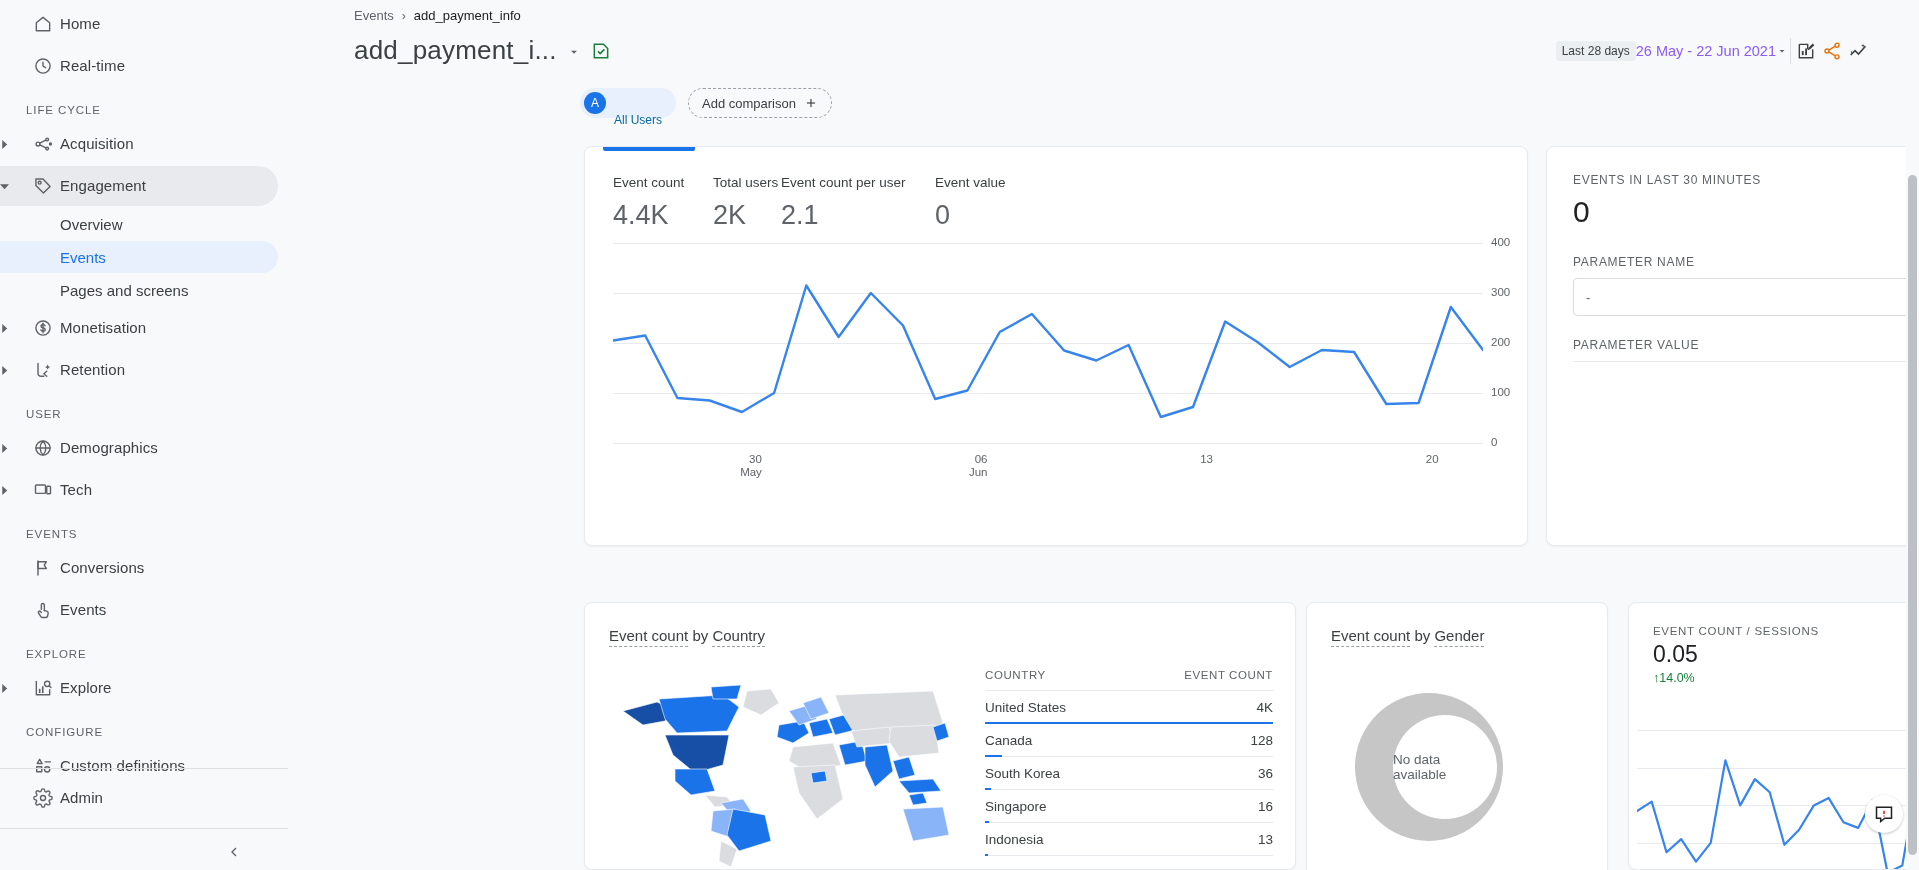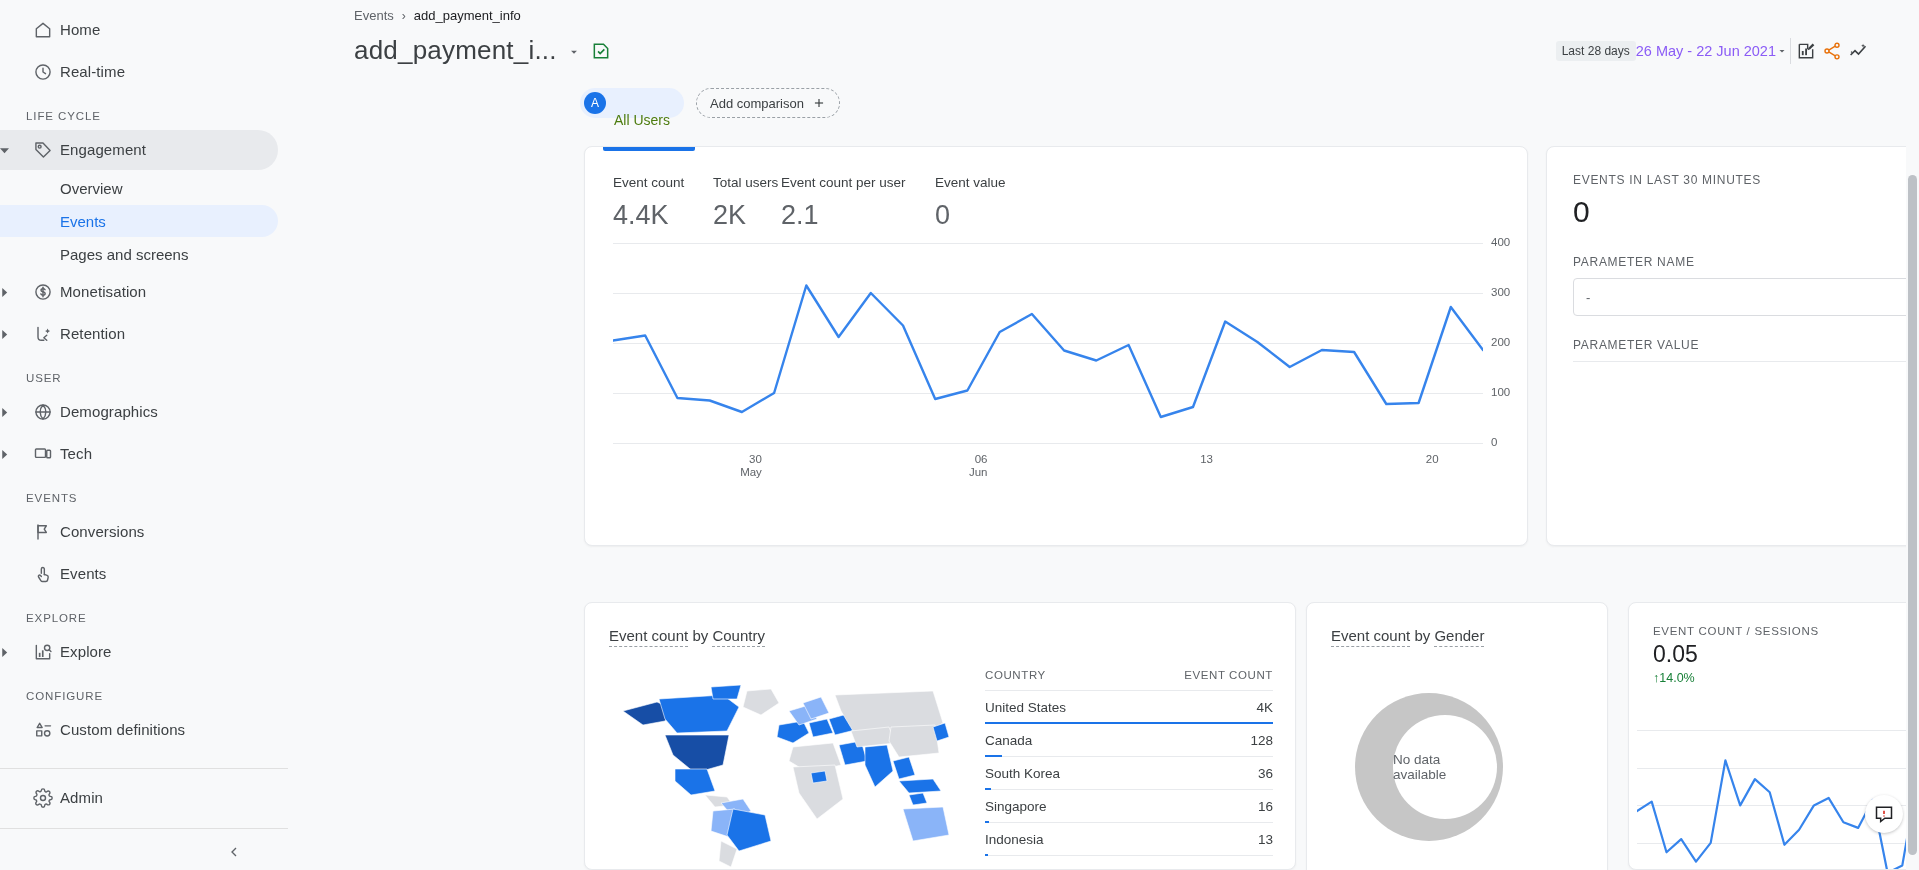--- a/index.html
+++ b/index.html
@@ -11,21 +11,21 @@
     font-family: "Liberation Sans", sans-serif;
     color: #3c4043;
   }
   #app { display: flex; width: 1919px; height: 870px; position: relative; }
 
   
   #sidebar {
     width: 288px; min-width: 288px; height: 870px;
     background: #f8f9fa;
     position: relative;
-    padding-top: 8px;
+    padding-top: 2px;
     overflow: hidden;
   }
   .nav-item {
     display: flex; align-items: center;
     height: 40px; margin: 2px 10px 2px 0;
     border-radius: 0 20px 20px 0;
     cursor: pointer;
     position: relative;
     padding-left: 0;
   }
@@ -101,21 +101,21 @@
   #chip-all-users {
     display: flex; align-items: center; gap: 8px;
     background: #e8f0fe; border-radius: 16px;
     height: 30px; padding: 0 14px 0 4px; cursor: pointer;
   }
   #chip-all-users .av {
     width: 22px; height: 22px; border-radius: 50%;
     background: #1a73e8; color: #fff; font-size: 12px;
     display: flex; align-items: center; justify-content: center;
   }
-  #chip-all-users .tx { font-size: 14px; color: #4d7c0f; margin-top: 33px; }
+  #chip-all-users .tx { font-size: 12px; color: #0369a1; margin-top: 33px; }
   #add-comparison {
     display: flex; align-items: center; gap: 8px;
     border: 1px dashed #9aa0a6; border-radius: 16px;
     height: 30px; padding: 0 13px; font-size: 13px; color: #3c4043;
     cursor: pointer; background: transparent;
   }
 
   #daterow {
     position: absolute; right: 48px; top: 38px;
     display: flex; align-items: center; 
@@ -247,20 +247,38 @@
        <span class="arrow"></span>
        <span class="ico">
             <svg width="20" height="20" viewBox="0 0 24 24" stroke="#5f6368" stroke-width="1.7" fill="none" stroke-linecap="round" stroke-linejoin="round">
               <circle cx="12" cy="12" r="8.5"></circle>
               <polyline points="12 7.5 12 12 15 14"></polyline>
             </svg>
           </span>
        <span class="lbl">Real-time</span>
         </div>
         <div class="section-hdr">LIFE CYCLE</div>
+        <div class="nav-item ">
+         <span class="arrow">
+            <svg width="9" height="9" viewBox="0 0 10 10" fill="#5f6368">
+              <path d="M2.5 0v10L8 5z"></path>
+            </svg>
+          </span>
+         <span class="ico">
+            <svg width="20" height="20" viewBox="0 0 24 24" stroke="#5f6368" stroke-width="1.7" fill="none" stroke-linecap="round" stroke-linejoin="round">
+              <circle cx="6" cy="12" r="2.3"></circle>
+              <circle cx="17" cy="6.5" r="1.6"></circle>
+              <circle cx="17" cy="17.5" r="1.6"></circle>
+              <line x1="8.2" y1="11" x2="15.4" y2="7.3"></line>
+              <line x1="8.2" y1="13" x2="15.4" y2="16.7"></line>
+              <circle cx="21" cy="12" r="1.2" fill="#5f6368"></circle>
+            </svg>
+          </span>
+         <span class="lbl">Acquisition</span>
+        </div>
         <div class="nav-item sel-grey">
          <span class="arrow">
             <svg width="9" height="9" viewBox="0 0 10 10" fill="#5f6368">
               <path d="M0 2.5h10L5 8z"></path>
             </svg>
           </span>
          <span class="ico">
             <svg width="20" height="20" viewBox="0 0 24 24" stroke="#5f6368" stroke-width="1.7" fill="none" stroke-linecap="round" stroke-linejoin="round">
               <path d="M20.5 12.5l-8 8-9-9V3.5H12z"></path>
               <circle cx="8" cy="8" r="1.7"></circle>

